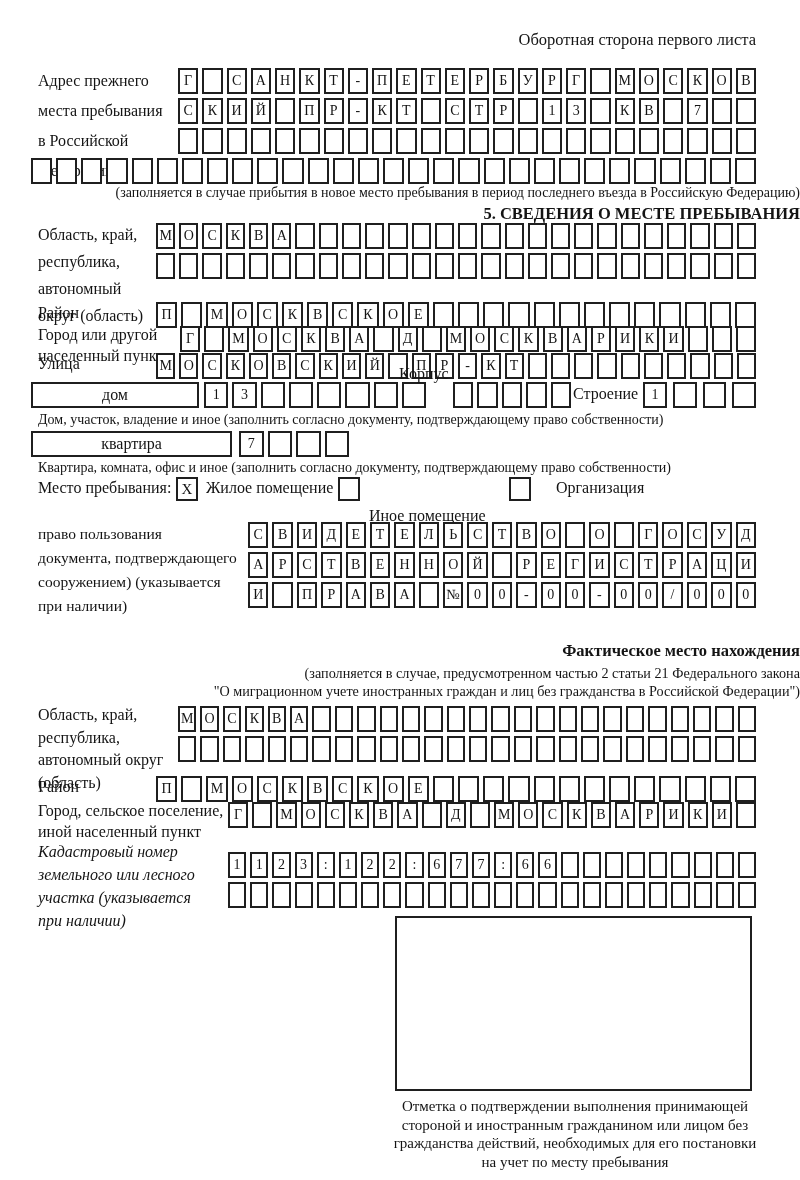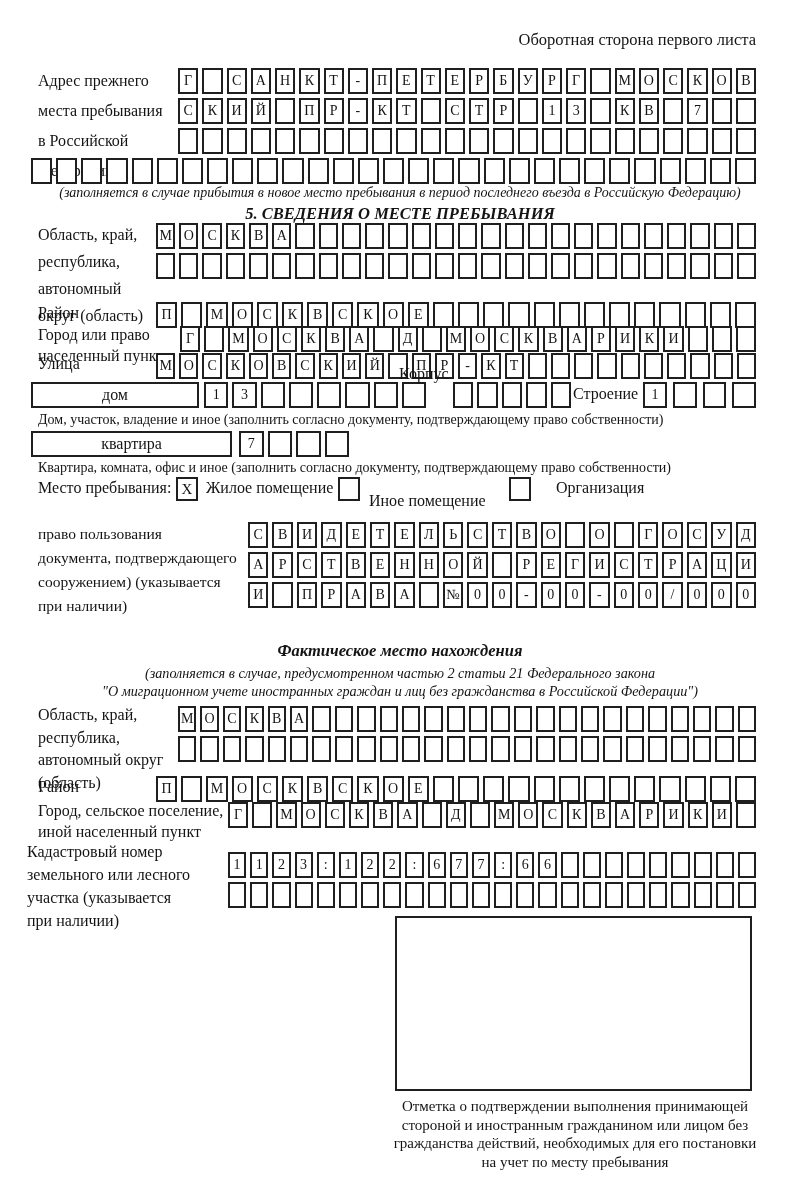--- a/index.html
+++ b/index.html
@@ -15,21 +15,21 @@
   .cell {
     flex:1 1 0; height:26px; border:2px solid #1f1f1f; background:#fff;
     display:flex; align-items:center; justify-content:center;
     font-size:14px; line-height:1;
   }
   .lblline { white-space:nowrap; }
   .lbl16 { font-size:16px; }
   .note { font-size:14px; text-align:center; }
   .noteL { font-size:14px; }
   .bold { font-weight:bold; }
-  .center { left:0; right:0; text-align:center;font-style:italic; }
+  .center { left:0; right:0; text-align:right; }
   .boxlabel {
     position:absolute; height:26px; border:2px solid #1f1f1f; background:#fff;
     display:flex; align-items:center; justify-content:center; font-size:16px;
   }
   .chk {
     position:absolute; width:22px; height:24px; border:2px solid #1f1f1f;
     display:flex; align-items:center; justify-content:center;
     font-size:15px; background:#fff;
   }
 </style>
@@ -244,21 +244,21 @@
       <span class="cell"></span>
       <span class="cell"></span>
       <span class="cell"></span>
       <span class="cell"></span>
       <span class="cell"></span>
       <span class="cell"></span>
       <span class="cell"></span>
     </div>
 
   <div class="abs" style="left:38px; top:316px; font-size:16px; line-height:21px;">
-    <div class="lblline">Город или право</div>
+    <div class="lblline">Город или другой</div>
     <div class="lblline">населенный пункт</div>
   </div>
   <div class="cellrow" style="left:180px; top:318px; width:576px;">
       <span class="cell">Г</span>
       <span class="cell"></span>
       <span class="cell">М</span>
       <span class="cell">О</span>
       <span class="cell">С</span>
       <span class="cell">К</span>
       <span class="cell">В</span>
@@ -345,21 +345,21 @@
       <span class="cell"></span>
       <span class="cell"></span>
       <span class="cell"></span>
     </div>
   <div class="abs noteL" style="left:38px; top:452px;">Квартира, комната, офис и иное (заполнить согласно документу, подтверждающему право собственности)</div>
 
   <div class="abs lbl16" style="left:38px; top:471px;">Место пребывания:</div>
   <div class="chk" style="left:176px; top:469px;">X</div>
   <div class="abs lbl16" style="left:206px; top:471px;">Жилое помещение</div>
   <div class="chk" style="left:338px; top:469px;"></div>
-  <div class="abs lbl16" style="left:369px; top:484px;">Иное помещение</div>
+  <div class="abs lbl16" style="left:369px; top:499px;">Иное помещение</div>
   <div class="chk" style="left:509px; top:469px;"></div>
   <div class="abs lbl16" style="left:556px; top:471px;">Организация</div>
 
   <div class="abs" style="left:38px; top:514px; font-size:15.5px; line-height:24px;">
     <div class="lblline">право пользования</div>
     <div class="lblline">документа, подтверждающего</div>
     <div class="lblline">сооружением) (указывается</div>
     <div class="lblline">при наличии)</div>
   </div>
   <div class="cellrow" style="left:248px; top:514px; width:508px;">
@@ -549,21 +549,21 @@
       <span class="cell">К</span>
       <span class="cell">В</span>
       <span class="cell">А</span>
       <span class="cell">Р</span>
       <span class="cell">И</span>
       <span class="cell">К</span>
       <span class="cell">И</span>
       <span class="cell"></span>
     </div>
 
-  <div class="abs" style="left:27px; top:832px; font-size:16px; line-height:23px;">
+  <div class="abs" style="left:38px; top:832px; font-size:16px; line-height:23px;font-style:italic;">
     <div class="lblline">Кадастровый номер</div>
     <div class="lblline">земельного или лесного</div>
     <div class="lblline">участка (указывается</div>
     <div class="lblline">при наличии)</div>
   </div>
   <div class="cellrow" style="left:228px; top:844px; width:528px;">
       <span class="cell">1</span>
       <span class="cell">1</span>
       <span class="cell">2</span>
       <span class="cell">3</span>

